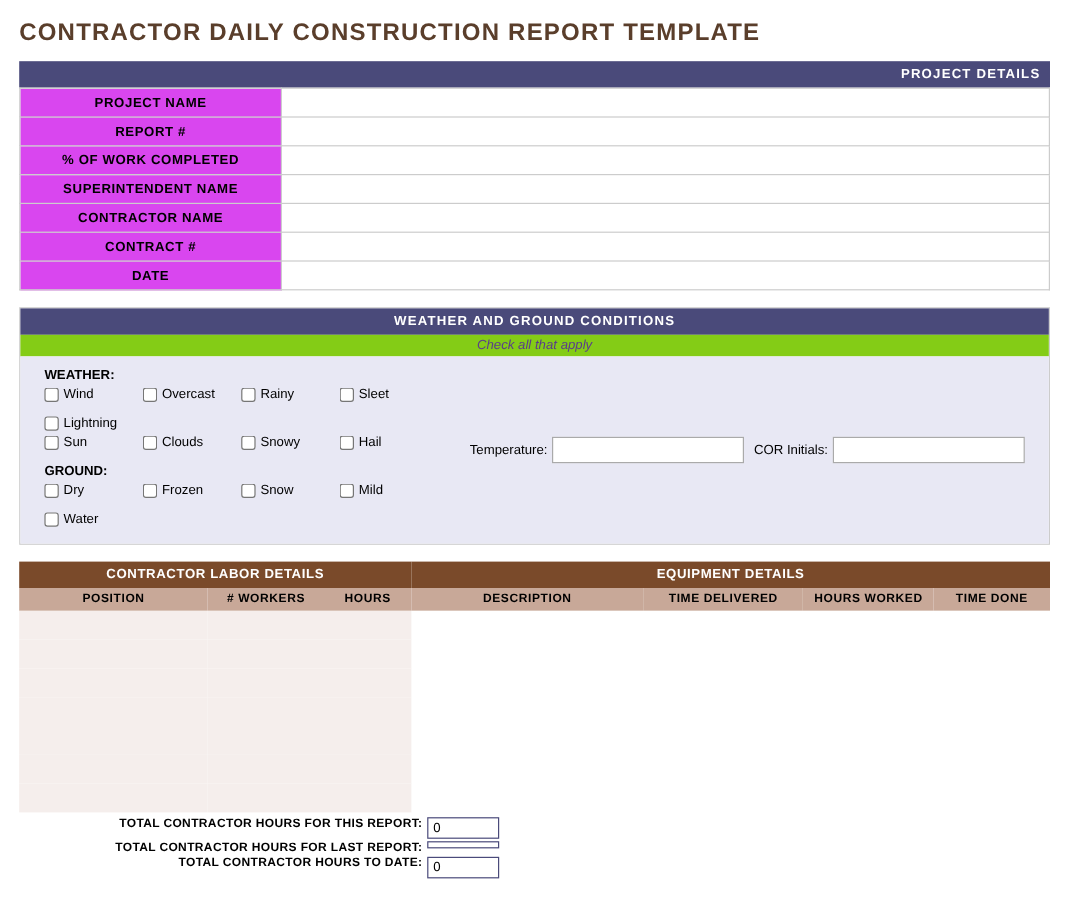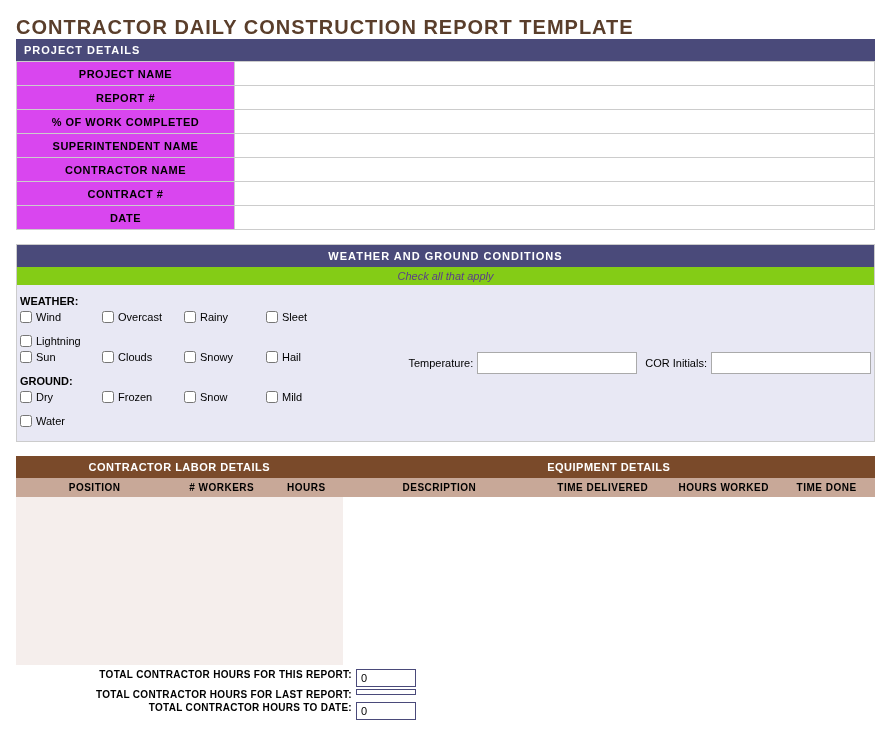--- a/index.html
+++ b/index.html
@@ -2,29 +2,29 @@
 <html><head>
   <meta charset="utf-8">
   <style>
     * { box-sizing: border-box; margin: 0; padding: 0; }
     body { font-family: Arial, sans-serif; background: #fff; padding: 16px; font-size: 12px; }
 
     .page-title {
       font-size: 20px;
       font-weight: bold;
       color: #5a3e2b;
-      margin-bottom: 0;
+      margin-bottom: 12px;
       letter-spacing: 1px;
     }
 
     
     .section-header {
       background-color: #4a4a7a;
       color: #fff;
-      text-align: left;
+      text-align: right;
       font-weight: bold;
       padding: 5px 8px;
       font-size: 11px;
       letter-spacing: 1px;
     }
 
     .project-table {
       width: 100%;
       border-collapse: collapse;
       margin-bottom: 14px;
@@ -63,21 +63,21 @@
     .weather-subheader {
       background-color: #84cc16;
       color: #5a3e8a;
       text-align: center;
       font-style: italic;
       padding: 3px 8px;
       font-size: 11px;
     }
     .weather-body {
       background-color: #e8e8f4;
-      padding: 10px 3px;
+      padding: 10px 20px;
     }
     .weather-label {
       font-weight: bold;
       font-size: 11px;
       margin-bottom: 4px;
     }
     .weather-row {
       display: flex;
       align-items: center;
       gap: 12px;

